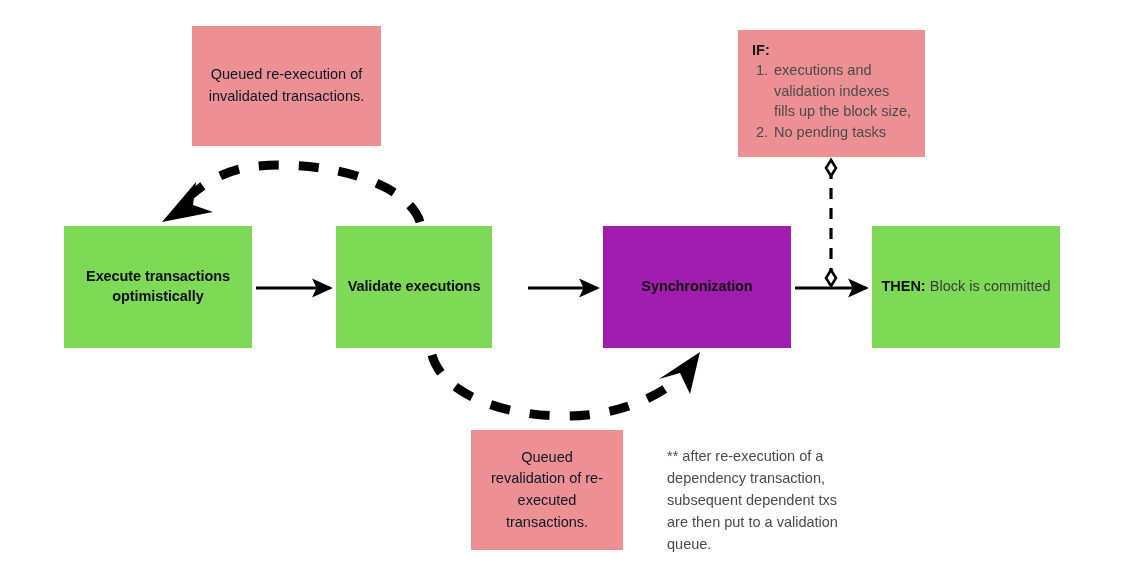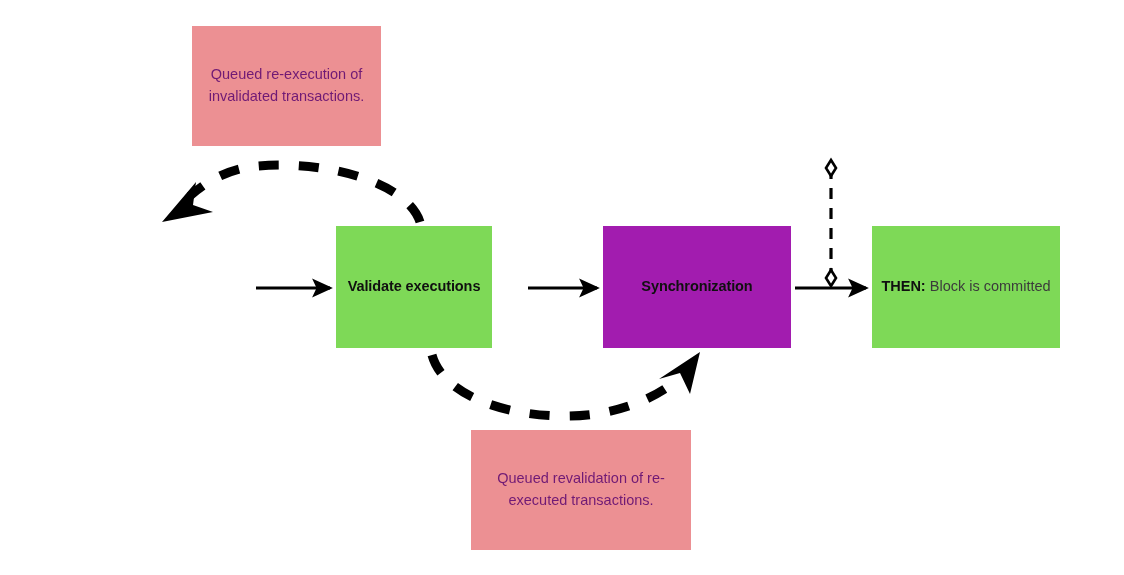--- a/index.html
+++ b/index.html
@@ -48,21 +48,21 @@
     line-height: 1.35;
     padding: 0 24px;
     white-space: nowrap;
   }
   .then-label b {
     color: #101010;
     font-weight: bold;
   }
   .note-inner {
     font-size: 14.5px;
-    color: #701a75;
+    color: #0f172a;
     line-height: 1.5;
     padding: 0 12px;
   }
   .note-free {
     position: absolute;
     font-size: 14.5px;
     color: #4a4a4a;
     line-height: 1.52;
     text-align: left;
   }
@@ -99,41 +99,52 @@
 </head>
 <body>
 
 <div id="canvas">
 
   <div class="box box-pink" style="left:192px; top:26px; width:189px; height:120px;">
     <div class="note-inner">Queued re-execution of invalidated transactions.</div>
   </div>
 
 
+  <div class="box box-pink if-box" style="left:738px; top:30px; width:187px; height:127px;">
+    <div class="if-title">IF:</div>
+    <ol class="if-list">
+      <li>executions and validation indexes fills up the block size,</li>
+      <li>No pending tasks</li>
+    </ol>
+  </div>
 
+  <div class="box box-green" style="left:64px; top:226px; width:188px; height:122px;">
+    <div class="stage-label">Execute transactions optimistically</div>
+  </div>
 
   <div class="box box-green" style="left:336px; top:226px; width:156px; height:122px;">
     <div class="stage-label">Validate executions</div>
   </div>
 
   <div class="box box-yellow" style="left:603px; top:226px; width:188px; height:122px;">
     <div class="stage-label">Synchronization</div>
   </div>
 
   <div class="box box-green" style="left:872px; top:226px; width:188px; height:122px;">
     <div class="then-label">
       <b>THEN:</b>
       <span>Block is committed</span>
     </div>
   </div>
 
-  <div class="box box-pink" style="left:471px; top:430px; width:220px; height:120px;">
+  <div class="box box-pink" style="left:471px; top:430px; width:152px; height:120px;">
     <div class="note-inner">Queued revalidation of re-executed transactions.</div>
   </div>
 
+  <div class="note-free" style="left:667px; top:445px; width:185px;">** after re-execution of a dependency transaction, subsequent dependent txs are then put to a validation queue.</div>
 
   <svg class="overlay" viewBox="0 0 1124 575">
     <defs>
       <marker id="arrowhead" markerWidth="7" markerHeight="7" refX="5.6" refY="3" orient="auto" markerUnits="strokeWidth">
         <path d="M0,0 L6.5,3 L0,6 L1.4,3 Z" fill="#000000"></path>
       </marker>
     </defs>
 
     <g>
       <line x1="256" y1="288" x2="330" y2="288" stroke="#000000" stroke-width="3.2" marker-end="url(#arrowhead)"></line>

